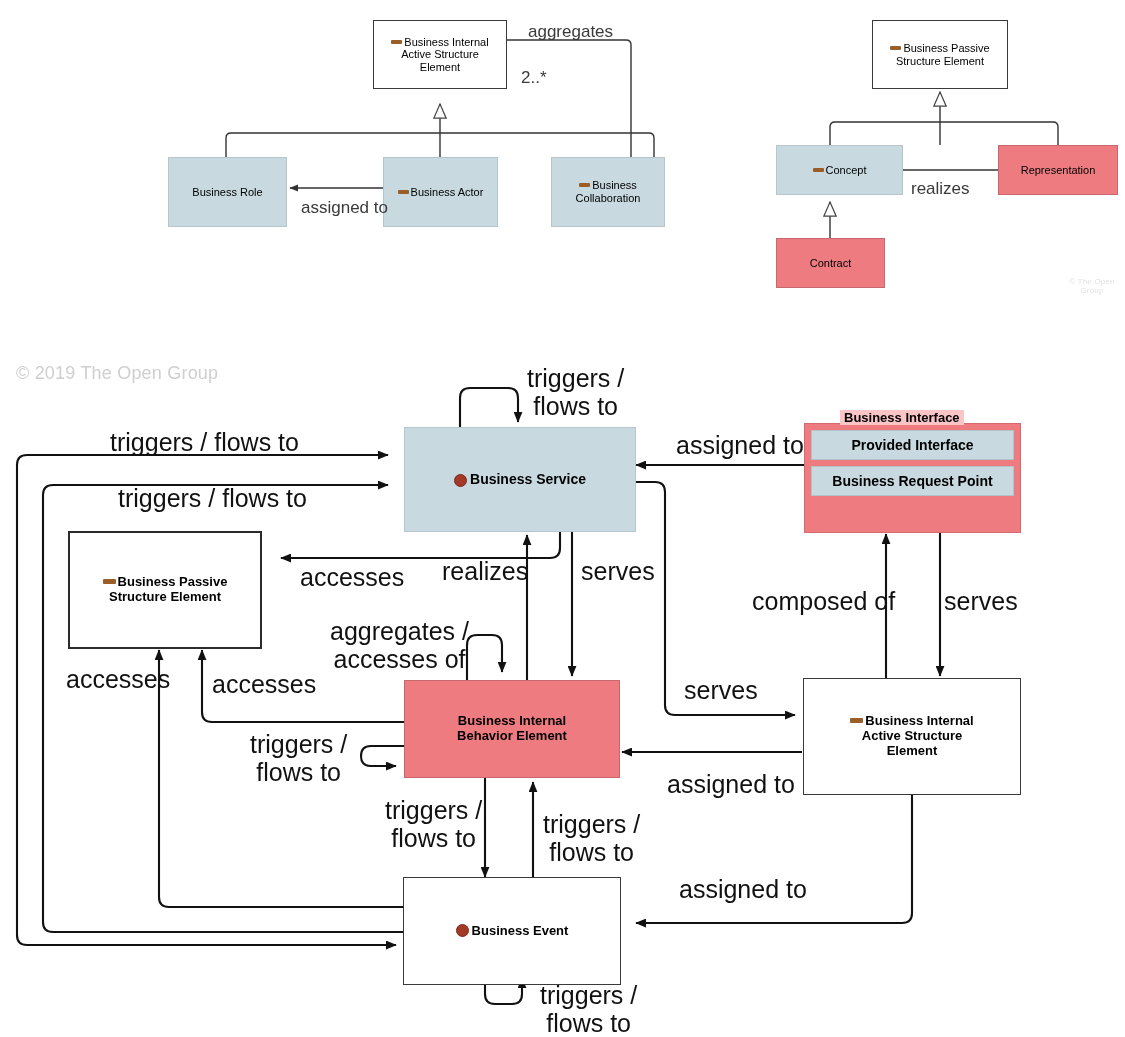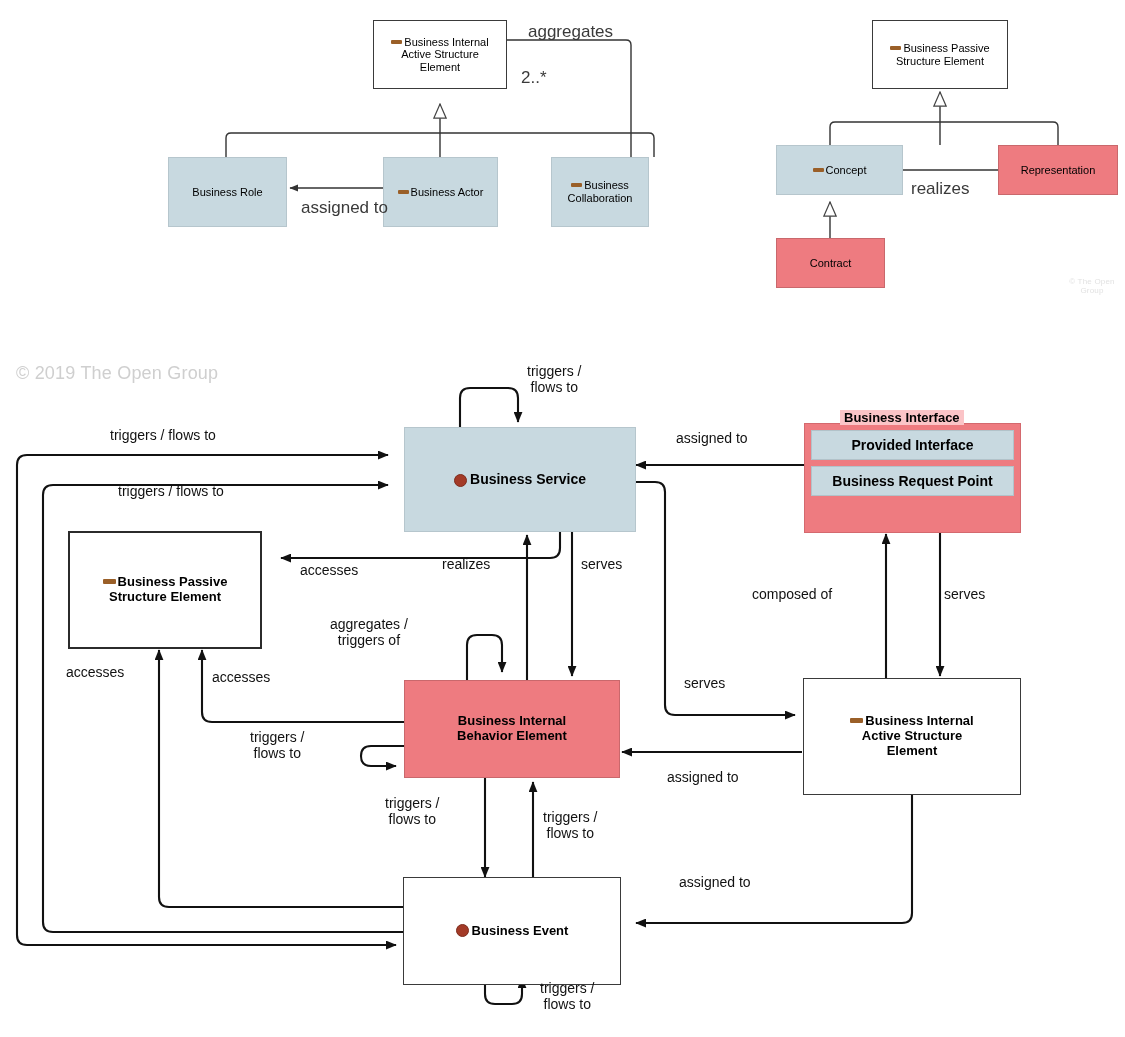--- a/index.html
+++ b/index.html
@@ -26,21 +26,21 @@
   .mk-bar{display:inline-block;width:13px;height:5px;background:#9a5f28;
           border-radius:1px;vertical-align:middle;margin-right:2px;margin-bottom:2px;}
   .mk-bar.sm{width:11px;height:4px;}
   
   .mk-dot{display:inline-block;width:11px;height:11px;border-radius:50%;
           background:#a33a27;border:1px solid #7d2b1c;vertical-align:middle;margin-right:3px;
           margin-bottom:1px;}
 
   .lbl{position:absolute;white-space:pre;line-height:1.12;}
   .lbl-sm{font-size:17px;color:#3a3a3a;}
-  .lbl-lg{font-size:14px;color:#111;}
+  .lbl-lg{font-size:25px;color:#111;}
   .lbl-c{text-align:center;}
 
   .copy{position:absolute;font-size:18px;color:#cfcfcf;letter-spacing:.2px;}
   .copy.tiny{font-size:8px;color:#e2e2e2;}
 
   
   #ifaceBox{position:absolute;background:#ee7b80;border:1px solid #d4696e;
             box-sizing:border-box;padding:6px;}
   #ifaceBox .sub{background:#c8d9e0;border:1px solid #b2c2c9;height:28px;
                  display:flex;align-items:center;justify-content:center;
@@ -144,21 +144,21 @@
   </div>
 
   <div class="node fill-blue small" style="left:168px;top:157px;width:119px;height:70px;">
     <span class="nd-txt">Business Role</span>
   </div>
 
   <div class="node fill-blue small" style="left:383px;top:157px;width:115px;height:70px;">
     <span class="nd-txt"><span class="mk-bar sm"></span><span>Business Actor</span></span>
   </div>
 
-  <div class="node fill-blue small" style="left:551px;top:157px;width:98px;height:70px;">
+  <div class="node fill-blue small" style="left:551px;top:157px;width:114px;height:70px;">
     <span class="nd-txt"><span class="mk-bar sm"></span><span style="white-space:pre-line;">Business
 Collaboration</span></span>
   </div>
 
   <div class="lbl lbl-sm" style="left:528px;top:22px;">aggregates</div>
   <div class="lbl lbl-sm" style="left:521px;top:68px;">2..*</div>
   <div class="lbl lbl-sm" style="left:301px;top:198px;">assigned to</div>
 
   <div class="node fill-whiteThin small" style="left:872px;top:20px;width:136px;height:69px;">
     <span class="nd-txt"><span class="mk-bar sm"></span><span style="white-space:pre-line;">Business Passive
@@ -221,21 +221,21 @@
 
   <div class="lbl lbl-lg" style="left:676px;top:431px;">assigned to</div>
 
   <div class="lbl lbl-lg" style="left:300px;top:563px;">accesses</div>
 
   <div class="lbl lbl-lg" style="left:442px;top:557px;">realizes</div>
 
   <div class="lbl lbl-lg" style="left:581px;top:557px;">serves</div>
 
   <div class="lbl lbl-lg lbl-c" style="left:330px;top:617px;">aggregates /
-triggers of</div>
+accesses of</div>
 
   <div class="lbl lbl-lg" style="left:66px;top:665px;">accesses</div>
 
   <div class="lbl lbl-lg" style="left:212px;top:670px;">accesses</div>
 
   <div class="lbl lbl-lg lbl-c" style="left:250px;top:730px;">triggers /
 flows to</div>
 
   <div class="lbl lbl-lg" style="left:684px;top:676px;">serves</div>
 

